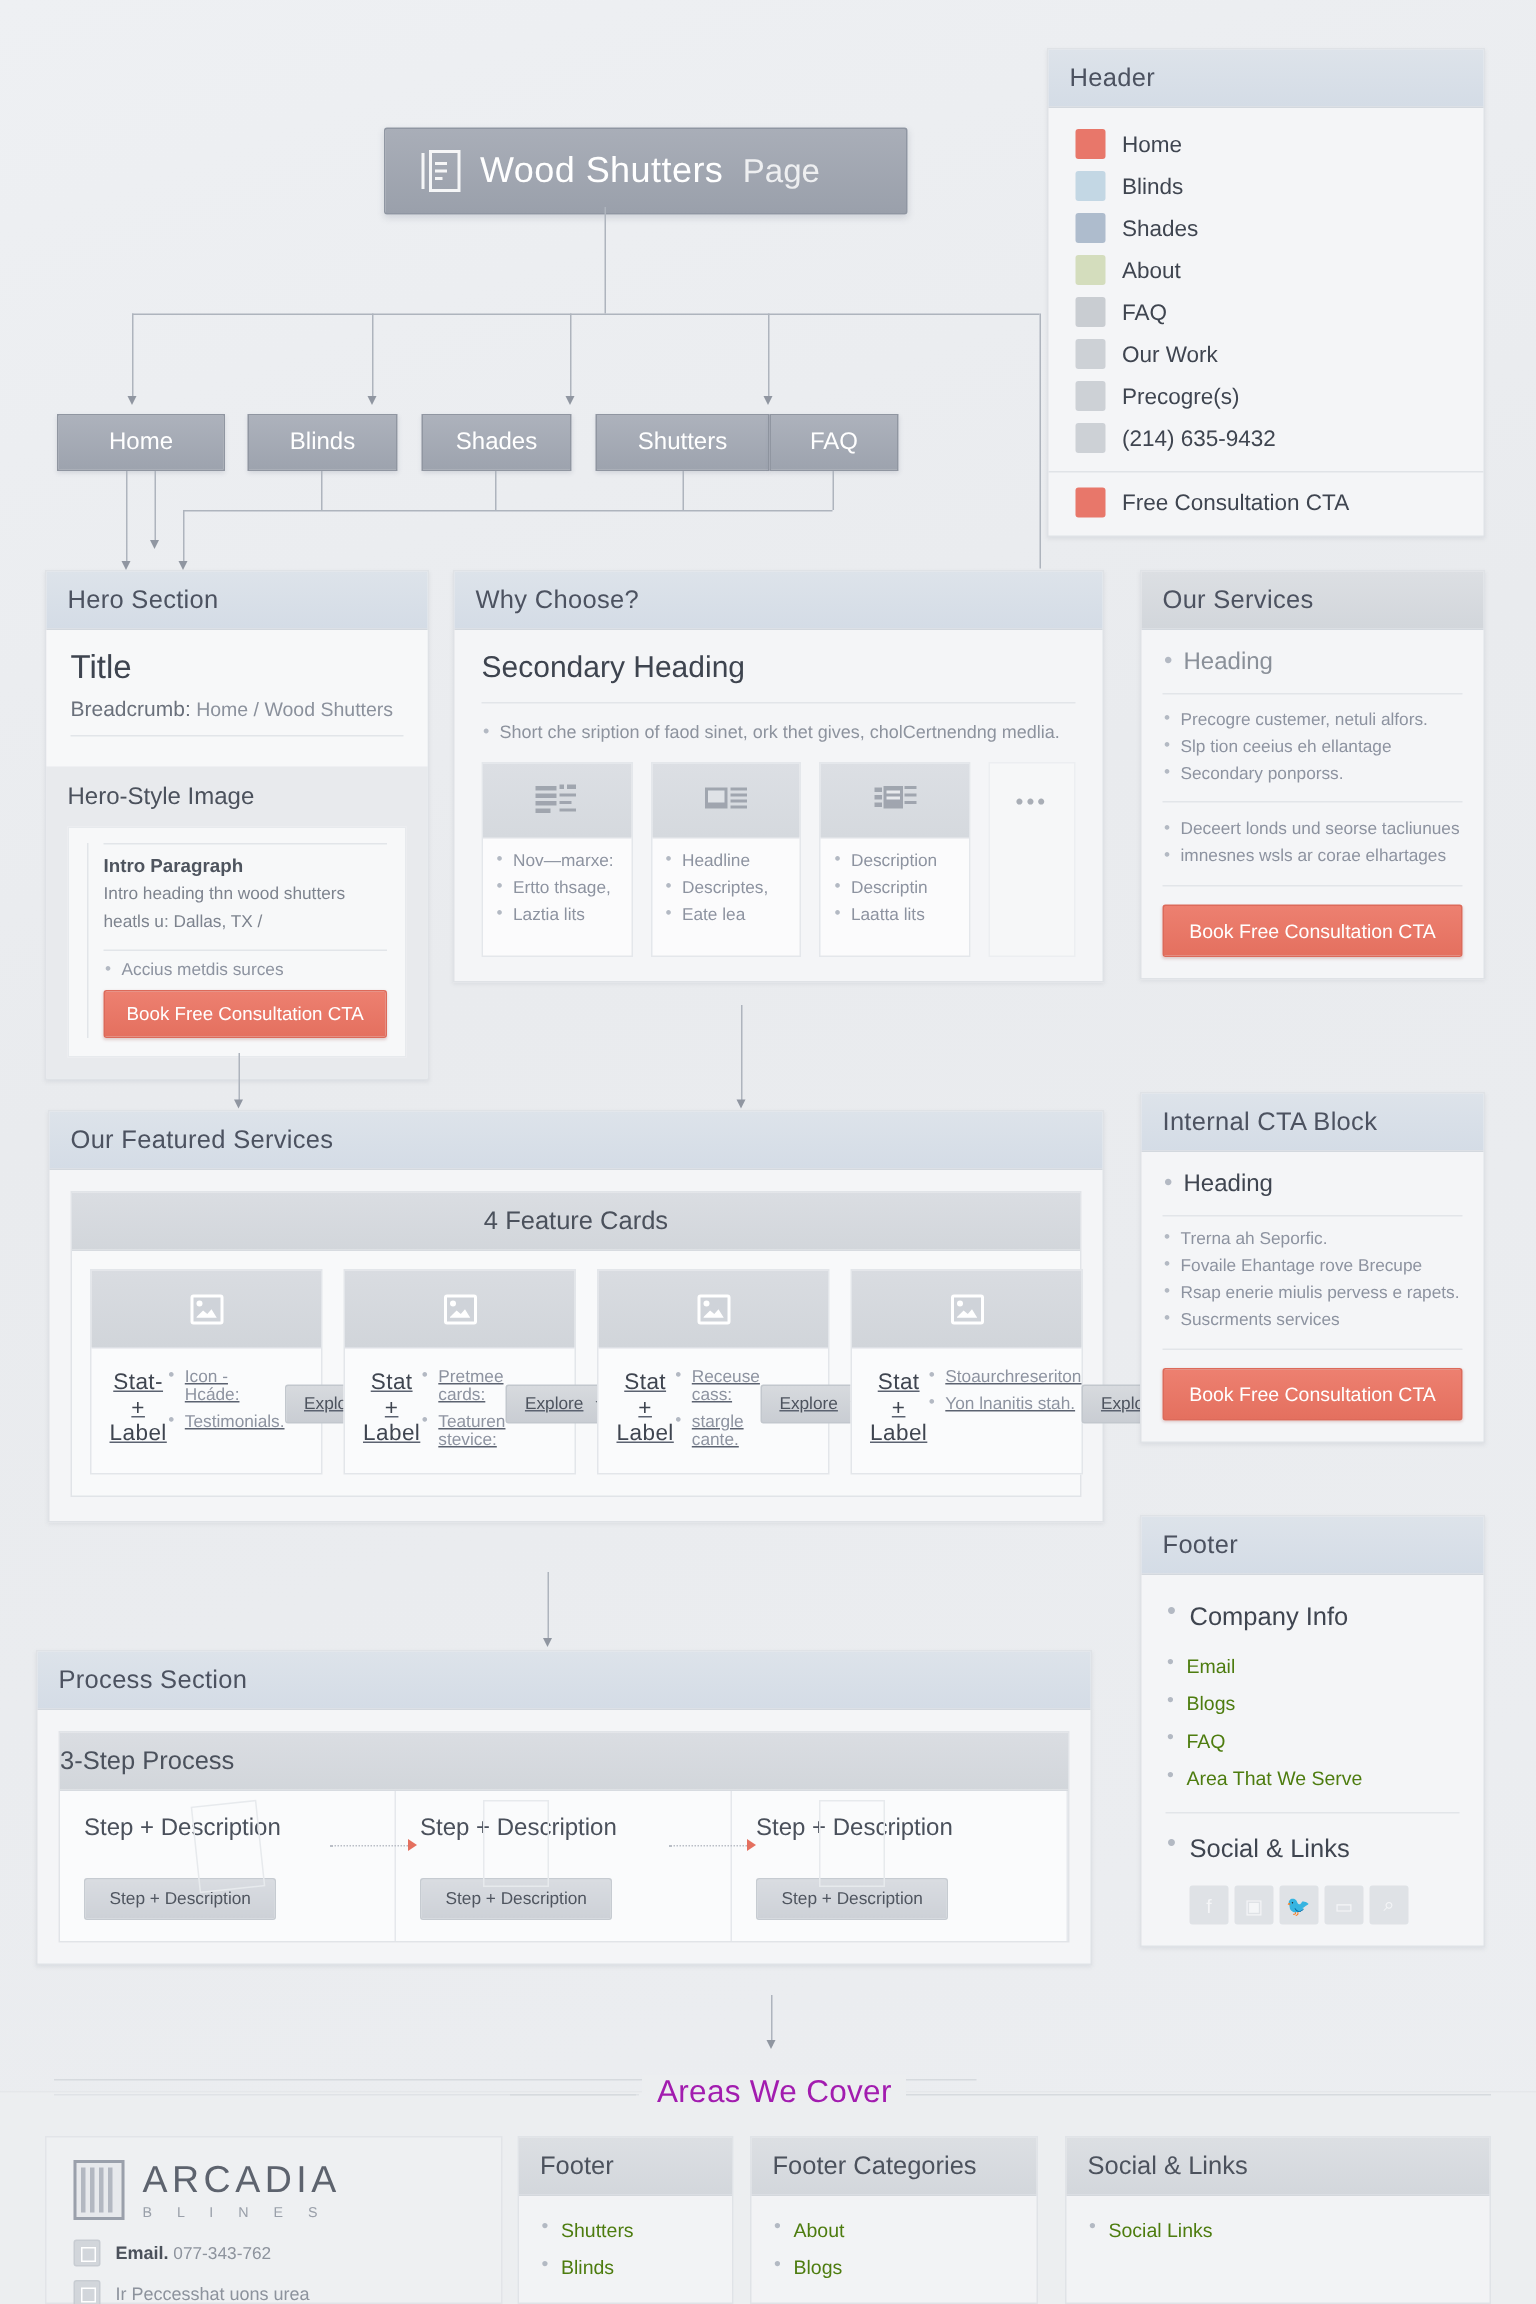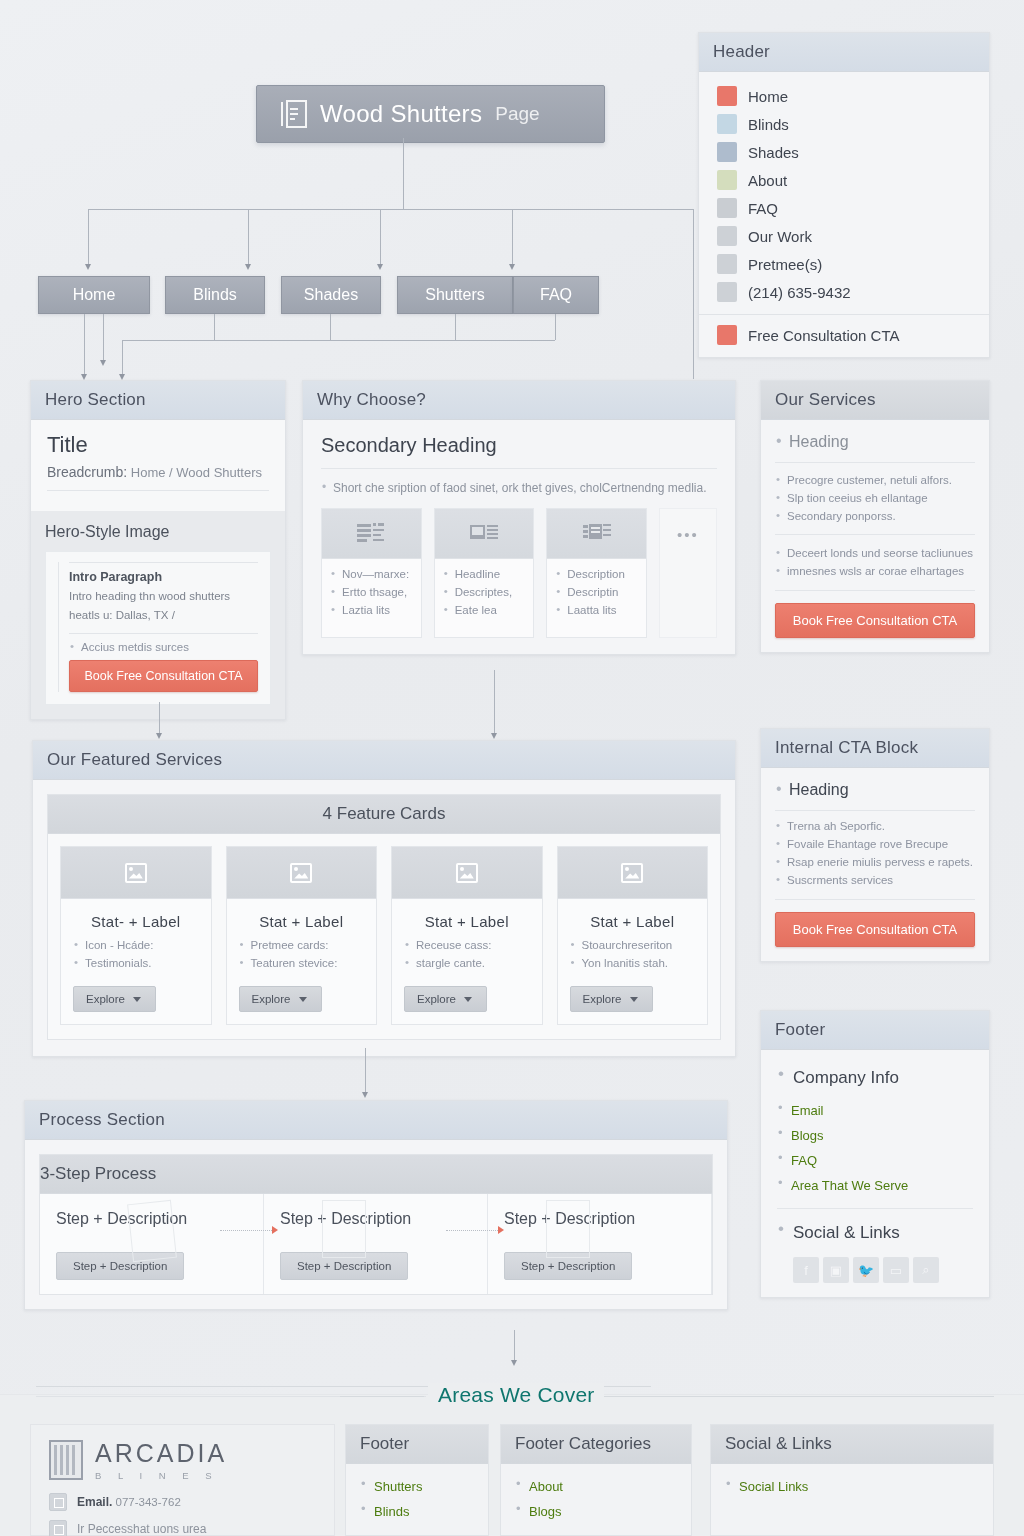--- a/index.html
+++ b/index.html
@@ -31,21 +31,21 @@
   .titlebox {
     background:linear-gradient(180deg,#a9aeb8 0%,#9aa0ab 100%);
     border:1px solid #8f96a2;
     border-radius:2px;
     color:#fff;
     display:flex; align-items:center; gap:13px;
     padding:14px 24px;
     box-shadow:0 2px 5px rgba(80,90,110,.18);
   }
   .titlebox .t1 { font-size:24px; letter-spacing:.3px; }
-  .titlebox .t2 { font-size:19px; opacity:.82; }
+  .titlebox .t2 { font-size:22px; opacity:.82; }
   .doc-icon { width:26px; height:28px; position:relative; flex:0 0 auto; opacity:.9;}
   .doc-icon .o { position:absolute; inset:0 0 0 5px; border:2px solid #fff; }
   .doc-icon .l { position:absolute; left:0; top:2px; width:2px; height:24px; background:#fff; }
   .doc-icon .b1{ position:absolute; left:9px; top:8px; width:8px; height:2px; background:#fff;}
   .doc-icon .b2{ position:absolute; left:9px; top:13px; width:8px; height:2px; background:#fff;}
   .doc-icon .b3{ position:absolute; left:9px; top:18px; width:5px; height:2px; background:#fff;}
 
   
   .navchip {
     background:linear-gradient(180deg,#adb2bc 0%,#9da3ae 100%);
@@ -101,21 +101,21 @@
   
   .fcard { background:#fafbfc; border:1px solid #e3e6ea; display:flex; flex-direction:column; }
   .fcard .ph {
     height:52px; background:linear-gradient(180deg,#d9dce1 0%,#d1d5da 100%);
     display:flex; align-items:center; justify-content:center; border-bottom:1px solid #dde0e5;
   }
   .imgico { width:22px;height:20px;border:2px solid #fff;border-radius:2px;position:relative;background:#cfd3d9;}
   .imgico:before{content:"";position:absolute;left:2px;top:2px;width:4px;height:4px;border-radius:50%;background:#fff;}
   .imgico:after{content:"";position:absolute;left:2px;bottom:2px;width:14px;height:7px;background:#fff;
                 clip-path:polygon(0 100%,35% 30%,55% 65%,75% 20%,100% 100%);}
-  .fcard .fbody{ padding:10px 12px 12px; flex:1; display:flex; flex-direction:column; }
+  .fcard .fbody{ padding:10px 12px 12px; flex:1; display:flex; flex-direction:row;text-decoration:underline; }
   .fcard .stat { font-size:15px; color:#3f4550; text-align:center; padding:4px 0 6px; letter-spacing:.3px;}
   .btn-explore {
     margin-top:auto; align-self:flex-start;
     background:linear-gradient(180deg,#d7dade 0%,#c9cdd3 100%);
     border:1px solid #c2c7cd; border-radius:2px;
     font-size:11.5px; color:#4d535e; padding:6px 14px 6px 12px;
     display:flex; align-items:center; gap:8px;
   }
   .caret { width:0;height:0;border-left:4px solid transparent;border-right:4px solid transparent;border-top:5px solid #5b616c;}
 
@@ -129,21 +129,21 @@
     border:1px solid #c6cbd1; border-radius:2px;
     font-size:11.5px; color:#4f555f; padding:7px 16px;
   }
   .pdot { position:absolute; width:0;height:0;border-top:4px solid transparent;border-bottom:4px solid transparent;border-left:6px solid #e4705f; }
   .pdash { position:absolute; border-top:1px dotted #b9bec6; }
   .ghostbox{ position:absolute; border:1px solid #e7eaed; }
 
   
   .bandline { position:absolute; height:1px; background:#d6dade; }
   .bandline.b2{ background:#dfe2e6; }
-  .areas-txt{ font-size:21px; color:#0f766e; letter-spacing:.2px; }
+  .areas-txt{ font-size:21px; color:#a21caf; letter-spacing:.2px; }
 
   .fcol { background:#f2f3f5; border:1px solid #e0e3e7; }
   .fcol-hd{ background:linear-gradient(180deg,#dcdfe3 0%,#d3d7dc 100%); border-bottom:1px solid #d4d8dd; padding:9px 14px; font-size:17px; color:#4c525d;}
   .fcol-bd{ padding:10px 14px; }
 
   .logo-wrap{ display:flex; align-items:center; gap:12px; }
   .logo-mark{ width:34px;height:40px;border:2px solid #9aa0ab; position:relative; background:#e7e9ec;}
   .logo-mark i{position:absolute;top:3px;width:3px;bottom:3px;background:#b3b8c1;display:block;}
   .logo-txt{ font-size:25px; letter-spacing:3px; color:#5d636e;}
   .logo-sub{ font-size:9.5px; letter-spacing:7px; color:#9aa0aa; margin-top:2px;}
@@ -235,21 +235,21 @@
       <div class="legend-row">
         <span class="sw" style="background:#c9cdd2"></span>
         <span class="lbl">FAQ</span>
         </div>
       <div class="legend-row">
         <span class="sw" style="background:#cdd1d6"></span>
         <span class="lbl">Our Work</span>
         </div>
       <div class="legend-row">
         <span class="sw" style="background:#cdd1d6"></span>
-        <span class="lbl">Pretmee(s)</span>
+        <span class="lbl">Precogre(s)</span>
         </div>
       <div class="legend-row">
         <span class="sw" style="background:#cdd1d6"></span>
         <span class="lbl">(214) 635-9432</span>
         </div>
     </div>
     <div style="height:1px;background:#e0e3e7"></div>
     <div class="panel-bd" style="padding:10px 18px 12px;">
       <div class="legend-row" style="padding:0">
         <span class="sw" style="background:#e8776a"></span>

